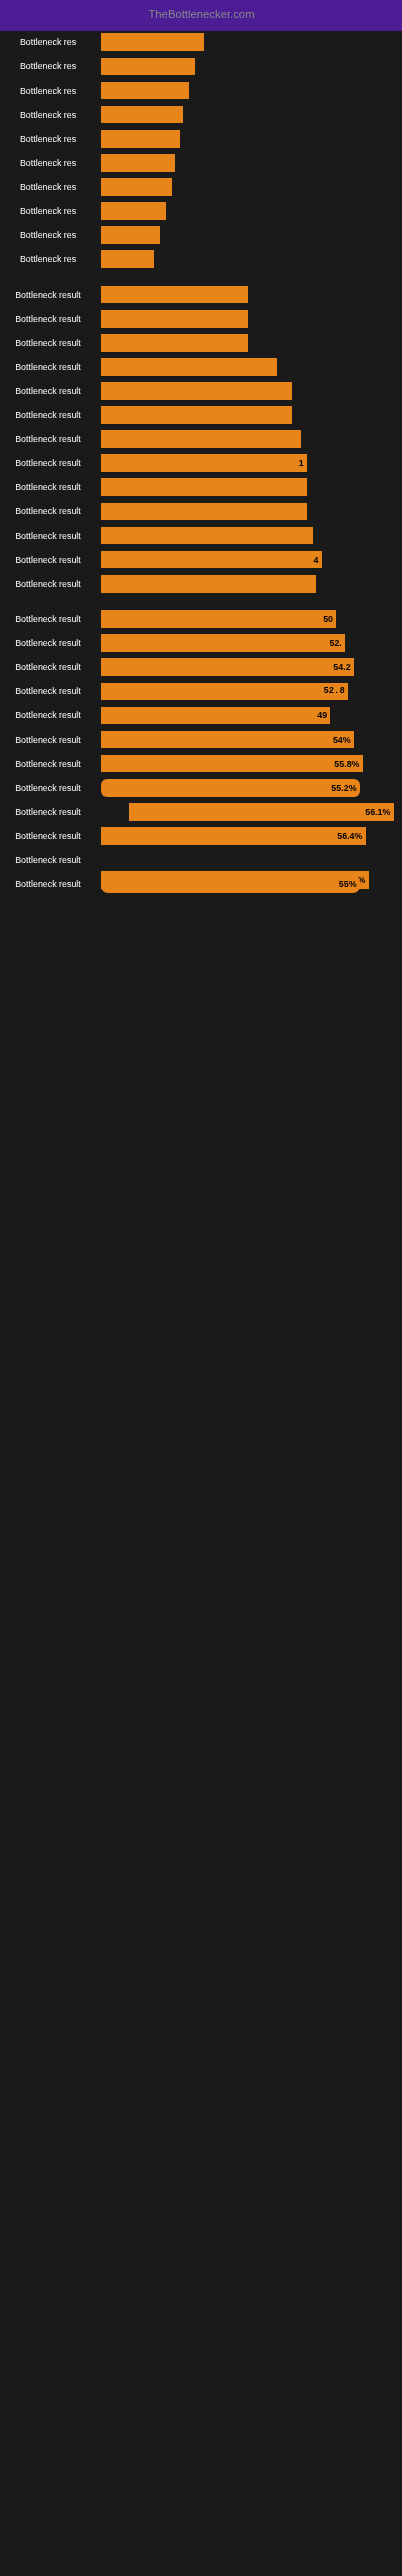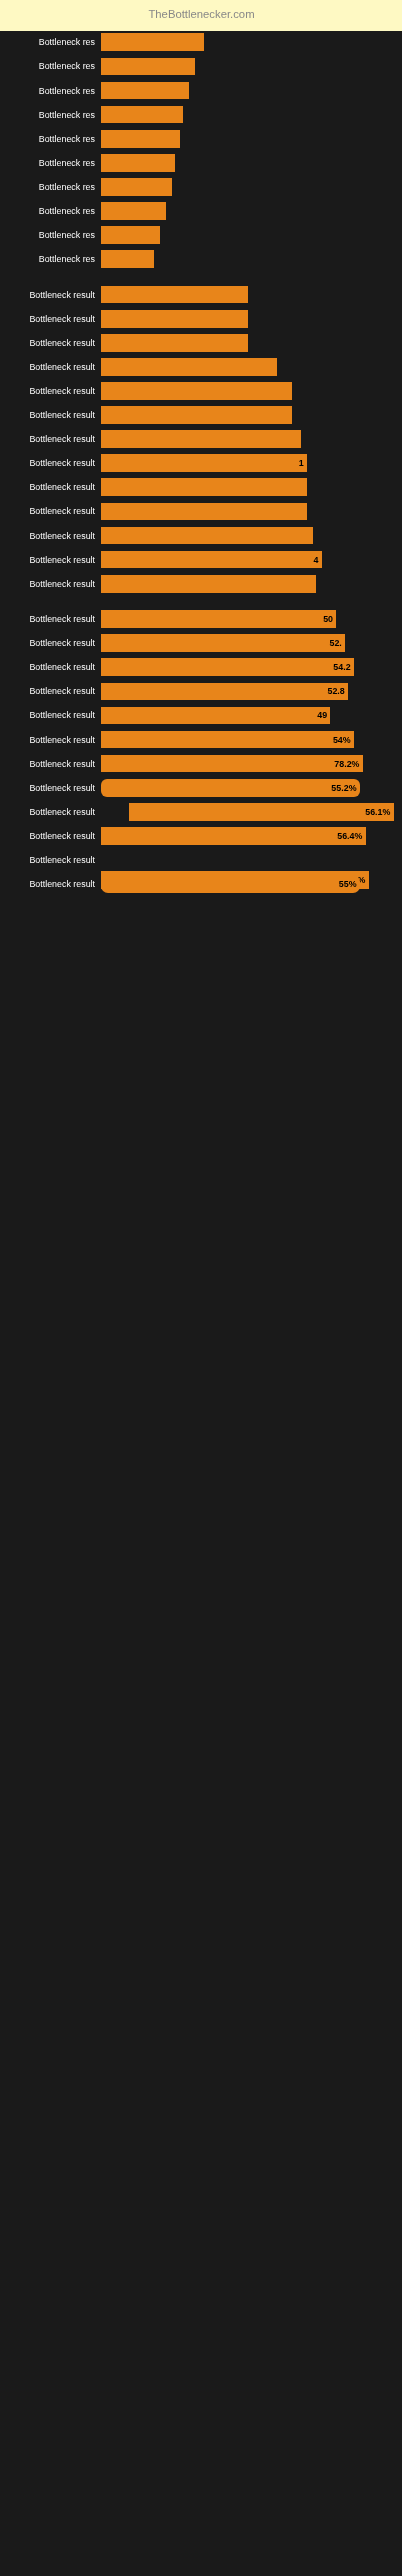--- a/index.html
+++ b/index.html
@@ -9,21 +9,21 @@
     }
     body {
       background-color: #1a1a1a;
       font-family: Arial, sans-serif;
       width: 403px;
       min-height: 2576px;
     }
     .header {
       text-align: center;
       padding: 6.4px 0 9.7px 0;
-      background-color: #fef9c3;
+      background-color: #4c1d95;
     }
     .header-title {
       color: #888;
       font-size: 11.3px;
     }
     .chart-container {
       padding: 0 8px;
       display: flex;
       flex-direction: column;
       gap: 0;
@@ -31,22 +31,22 @@
     .bar-row {
       display: flex;
       align-items: center;
       margin-bottom: 1.6px;
       min-height: 22.5px;
     }
     .bar-label {
       color: #fff;
       font-size: 8.9px;
       min-width: 93px;
-      text-align: right;
-      padding-right: 6px;
+      text-align: center;
+      padding-right: 13px;
       flex-shrink: 0;
     }
     .bar-wrapper {
       flex: 1;
       display: flex;
       align-items: center;
       height: 17.7px;
     }
     .bar {
       height: 17.7px;
@@ -238,21 +238,21 @@
       <div class="bar-label">Bottleneck result</div>
       <div class="bar-wrapper">
         <div class="bar" style="width: 86%;">
           <span class="bar-value">54.2</span>
         </div>
       </div>
     </div>
     <div class="bar-row">
       <div class="bar-label">Bottleneck result</div>
       <div class="bar-wrapper">
-        <div class="bar" style="width: 84%;">
+        <div class="bar" style="width: 84%; font-family: Liberation Mono, monospace;">
           <span class="bar-value">52.8</span>
         </div>
       </div>
     </div>
     <div class="bar-row">
       <div class="bar-label">Bottleneck result</div>
       <div class="bar-wrapper">
         <div class="bar" style="width: 78%;">
           <span class="bar-value">49</span>
         </div>
@@ -263,21 +263,21 @@
       <div class="bar-wrapper">
         <div class="bar" style="width: 86%; padding-left: 11px;">
           <span class="bar-value">54%</span>
         </div>
       </div>
     </div>
     <div class="bar-row">
       <div class="bar-label">Bottleneck result</div>
       <div class="bar-wrapper">
         <div class="bar" style="width: 89%;">
-          <span class="bar-value">78.2%</span>
+          <span class="bar-value">55.8%</span>
         </div>
       </div>
     </div>
     <div class="bar-row">
       <div class="bar-label">Bottleneck result</div>
       <div class="bar-wrapper">
         <div class="bar" style="width: 88%; border-radius: 6px;">
           <span class="bar-value">55.2%</span>
         </div>
       </div>

